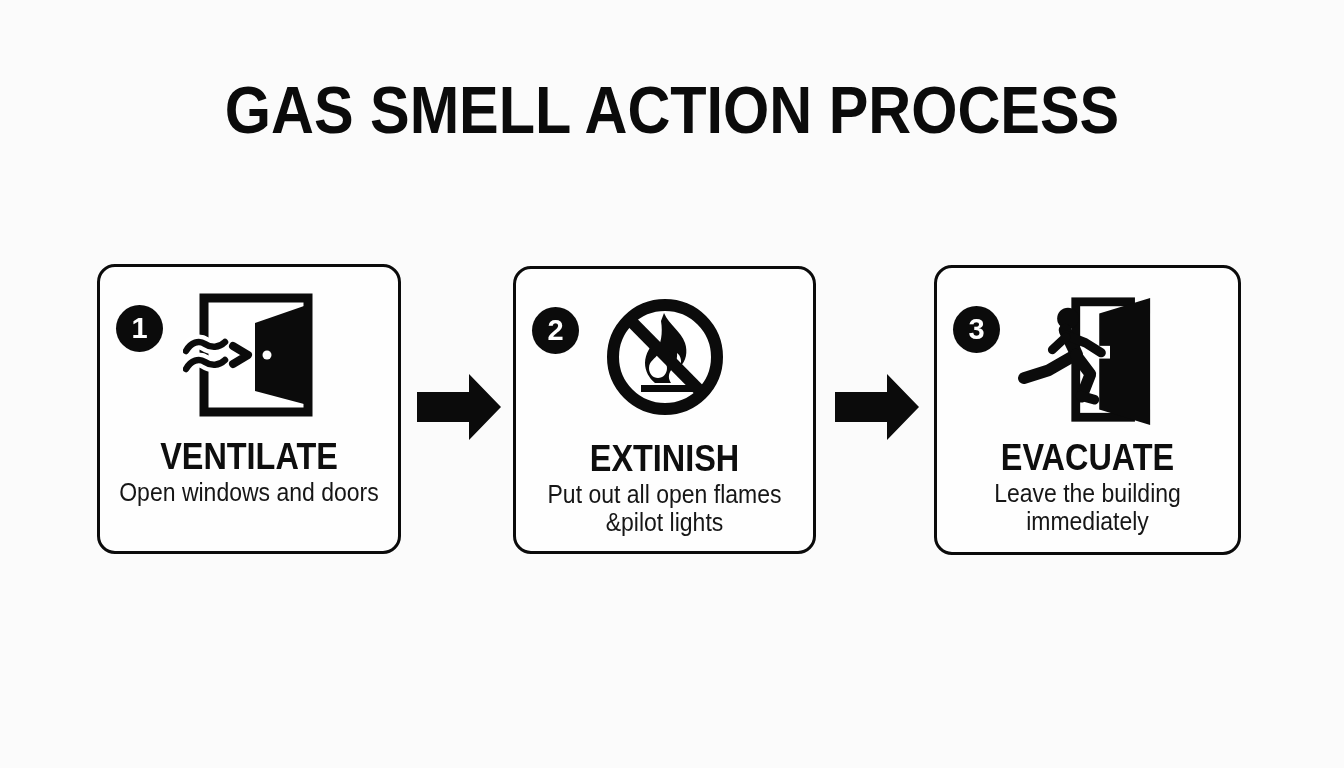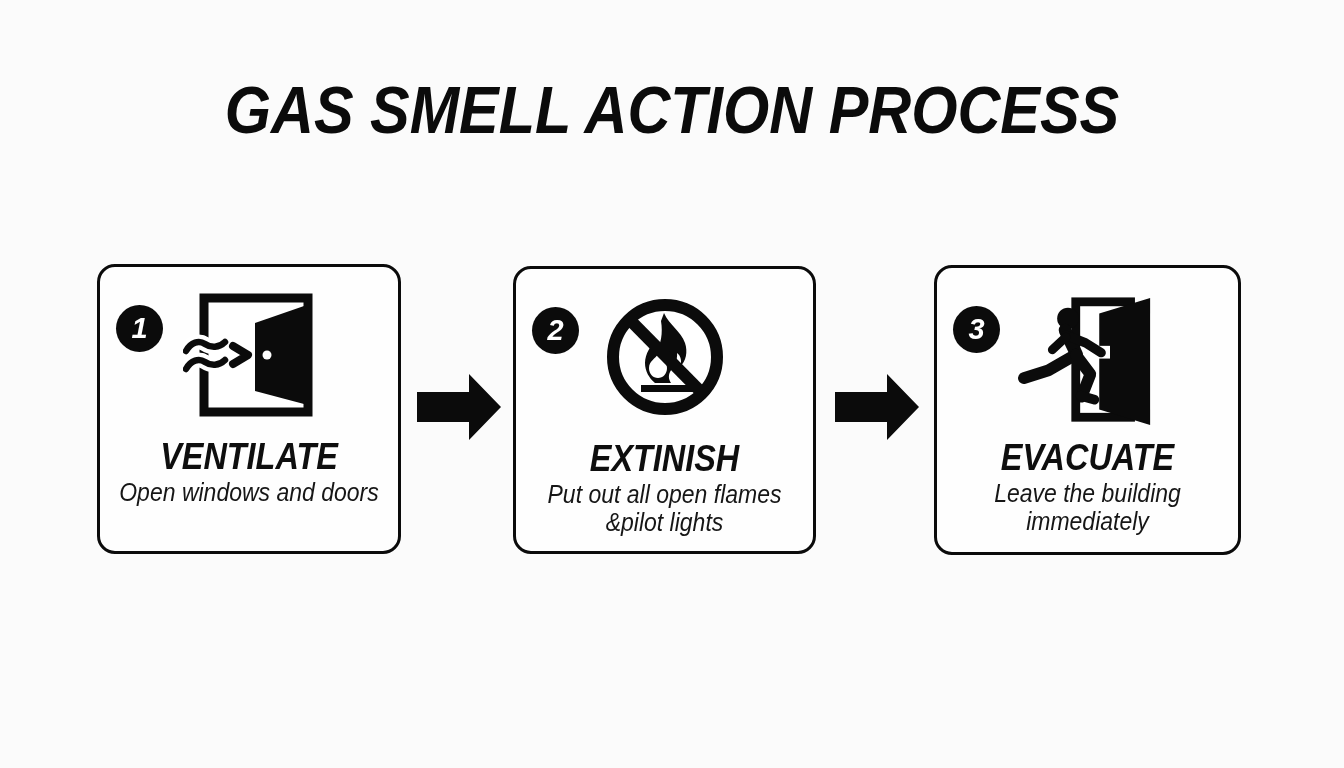--- a/index.html
+++ b/index.html
@@ -1,21 +1,21 @@
 <!DOCTYPE html>
 <html><head>
 <meta charset="utf-8">
 <style>
   html, body { margin:0; padding:0; }
   body {
     width:1344px; height:768px; overflow:hidden; position:relative;
     background:#fbfbfb; color:#0c0c0c;
     font-family:"Liberation Sans", sans-serif;
   }
-  .stage { position:absolute; inset:0;font-style:italic; }
+  .stage { position:absolute; inset:0; }
   .main-title {
     position:absolute; top:72px; left:0; width:100%; margin:0;
     text-align:center; font-size:66px; font-weight:bold; letter-spacing:0;
     transform:scaleX(0.90); transform-origin:50% 50%;
     color:#0b0b0b; white-space:nowrap;
   }
   .card {
     position:absolute; top:264px; height:290px; box-sizing:border-box;
     background:#fefefe; border:3px solid #0b0b0b; border-radius:18px;
   }

